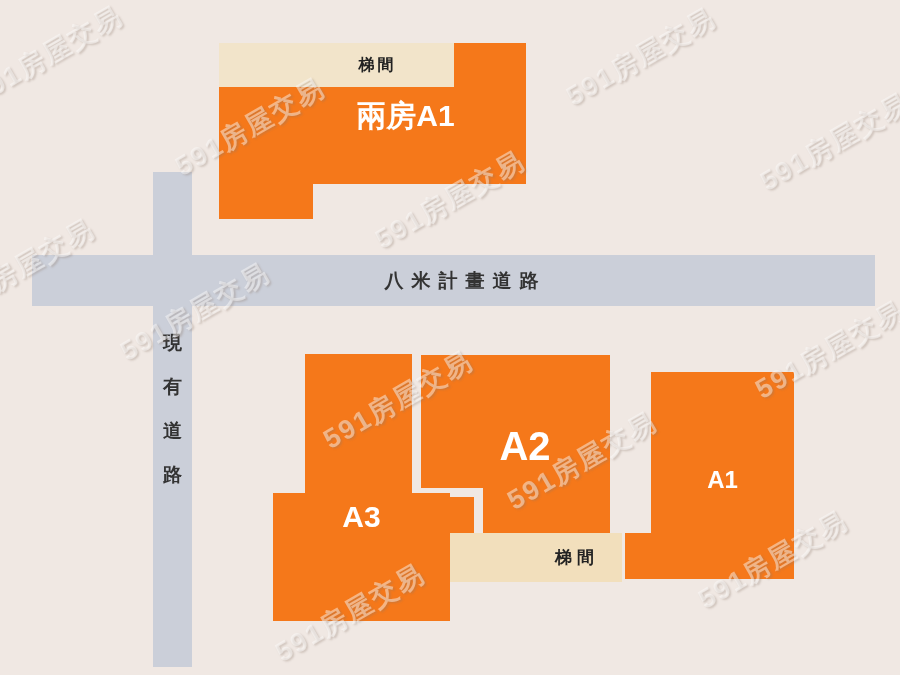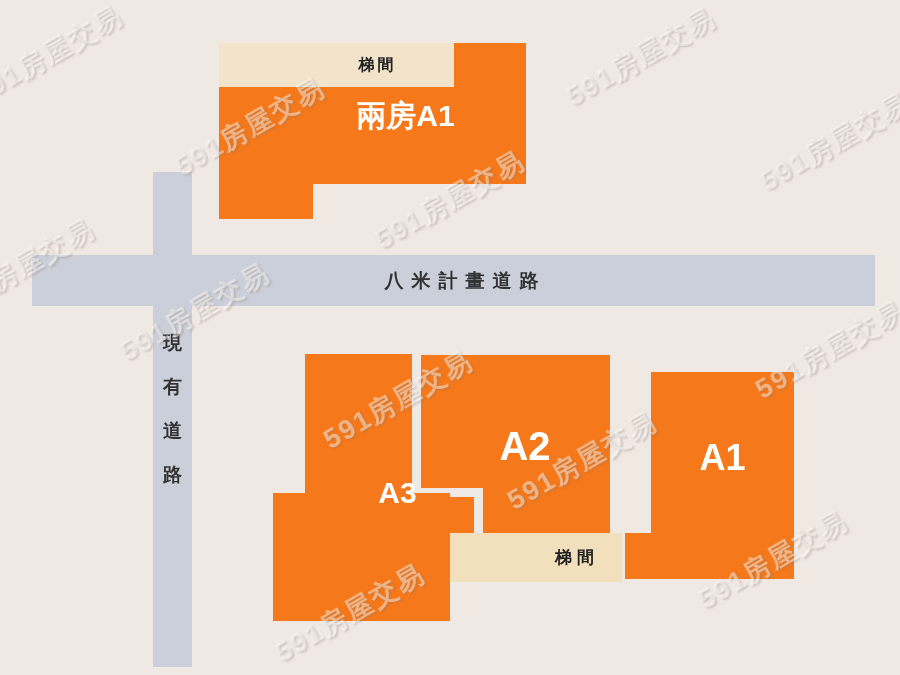--- a/index.html
+++ b/index.html
@@ -92,33 +92,33 @@
     <div class="blk" style="left:219px; top:184px; width:94px; height:35px;"></div>
     <div class="stair" style="left:219px; top:43px; width:235px; height:44px;"></div>
     <div class="stair-label" style="left:219px; top:43px; width:235px; height:44px; line-height:44px; font-size:16px; letter-spacing:3px;">梯間</div>
     <div class="unit-label" style="left:219px; top:98px; width:307px; line-height:36px; font-size:30px;padding-left:33px;">兩房A1</div>
   </div>
 
   <div>
     <div class="blk" style="left:305px; top:354px; width:107px; height:143px;"></div>
     <div class="blk" style="left:273px; top:493px; width:177px; height:128px;"></div>
     <div class="blk" style="left:412px; top:497px; width:62px; height:36px;"></div>
-    <div class="unit-label" style="left:273px; top:476px; width:177px; line-height:34px; font-size:30px;padding-left:36px;">A3</div>
+    <div class="unit-label" style="left:273px; top:500px; width:177px; line-height:34px; font-size:30px;">A3</div>
   </div>
 
   <div>
     <div class="blk" style="left:421px; top:355px; width:189px; height:133px;"></div>
     <div class="blk" style="left:483px; top:488px; width:127px; height:45px;"></div>
     <div class="unit-label" style="left:460px; top:429px; width:130px; line-height:34px; font-size:40px;">A2</div>
   </div>
 
   <div>
     <div class="blk" style="left:651px; top:372px; width:143px; height:207px;"></div>
     <div class="blk" style="left:625px; top:533px; width:26px; height:46px;"></div>
-    <div class="unit-label" style="left:651px; top:441px; width:143px; line-height:34px; font-size:36px;">A1</div>
+    <div class="unit-label" style="left:651px; top:463px; width:143px; line-height:34px; font-size:24px;">A1</div>
   </div>
 
   <div>
     <div class="stair stair-b" style="left:450px; top:533px; width:172px; height:49px;"></div>
     <div class="stair-label" style="left:450px; top:533px; width:172px; height:49px; line-height:49px; font-size:17px; letter-spacing:5px;">梯間</div>
   </div>
 
   <div class="wm" style="left:48px;  top:55px;">591房屋交易</div>
   <div class="wm" style="left:250px; top:127px;">591房屋交易</div>
   <div class="wm" style="left:641px; top:57px;">591房屋交易</div>

